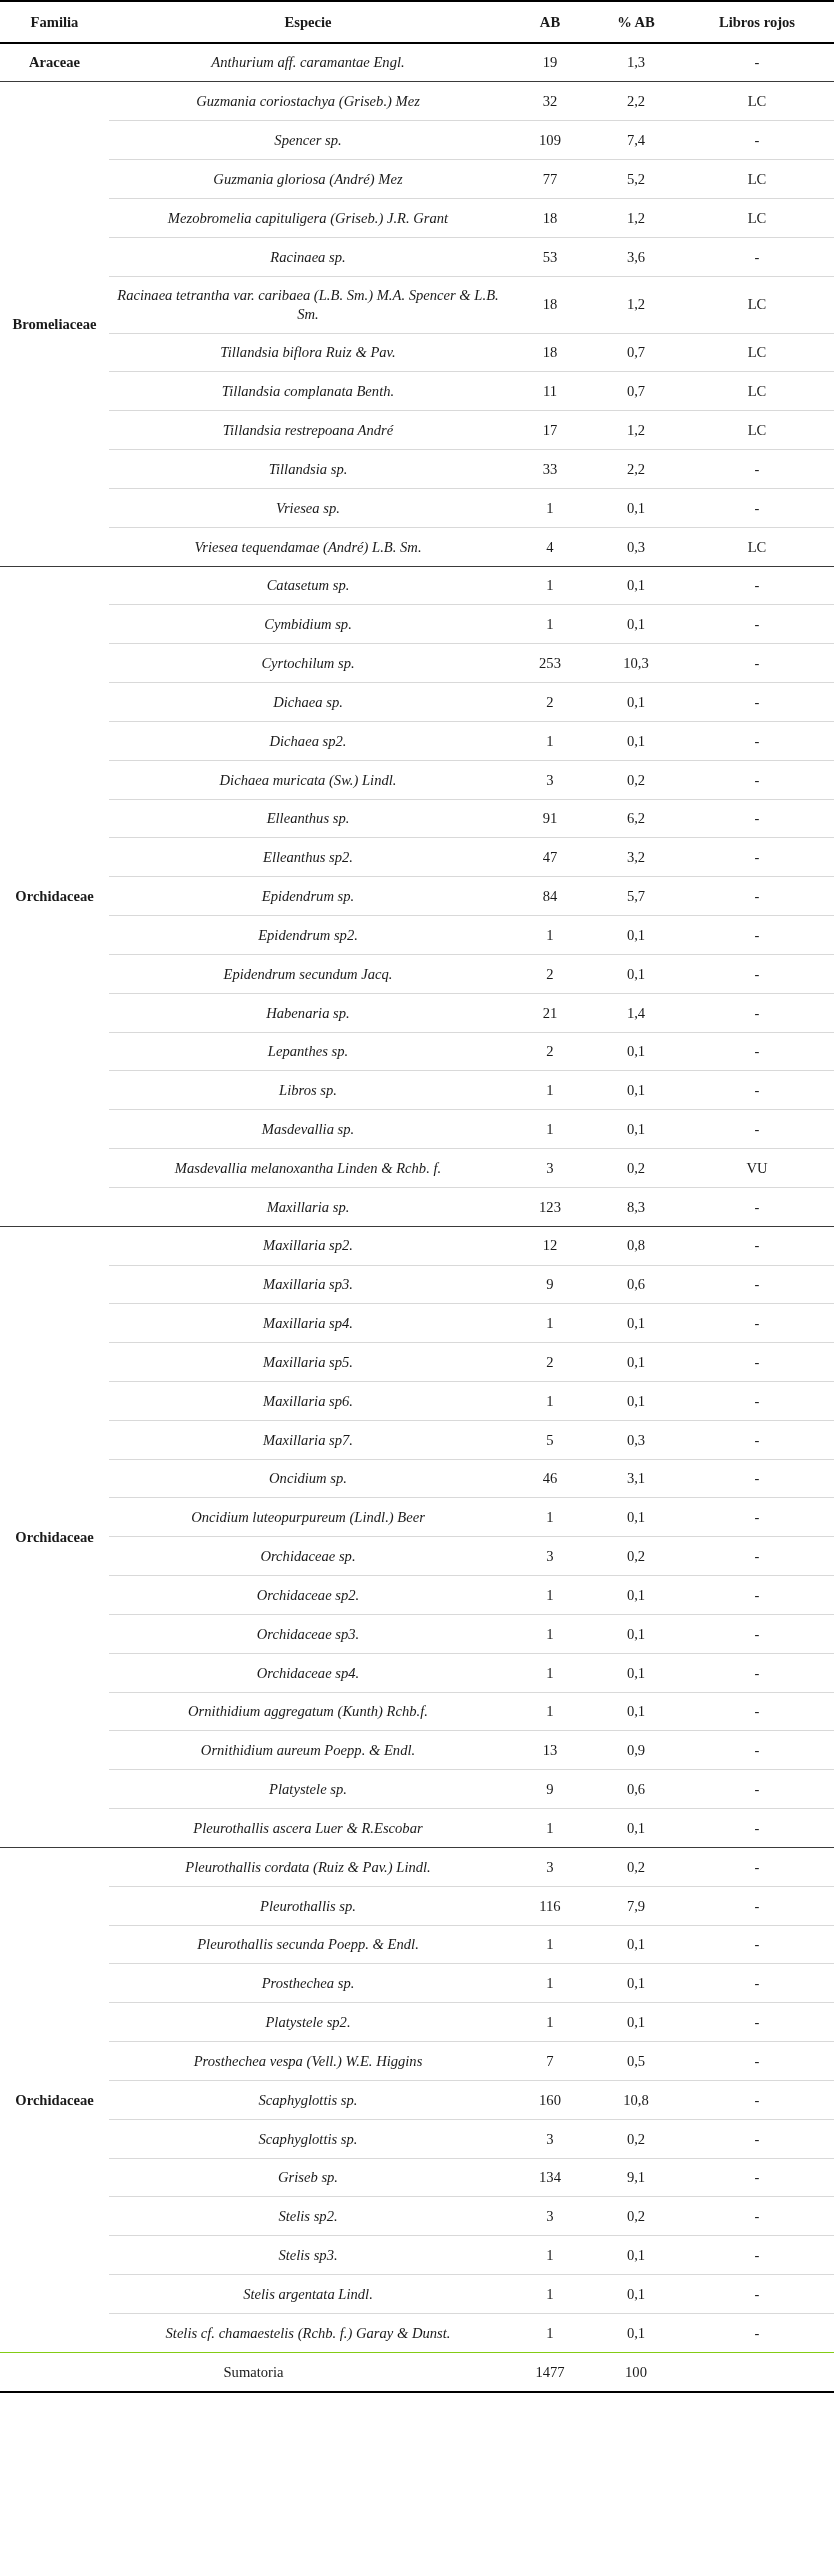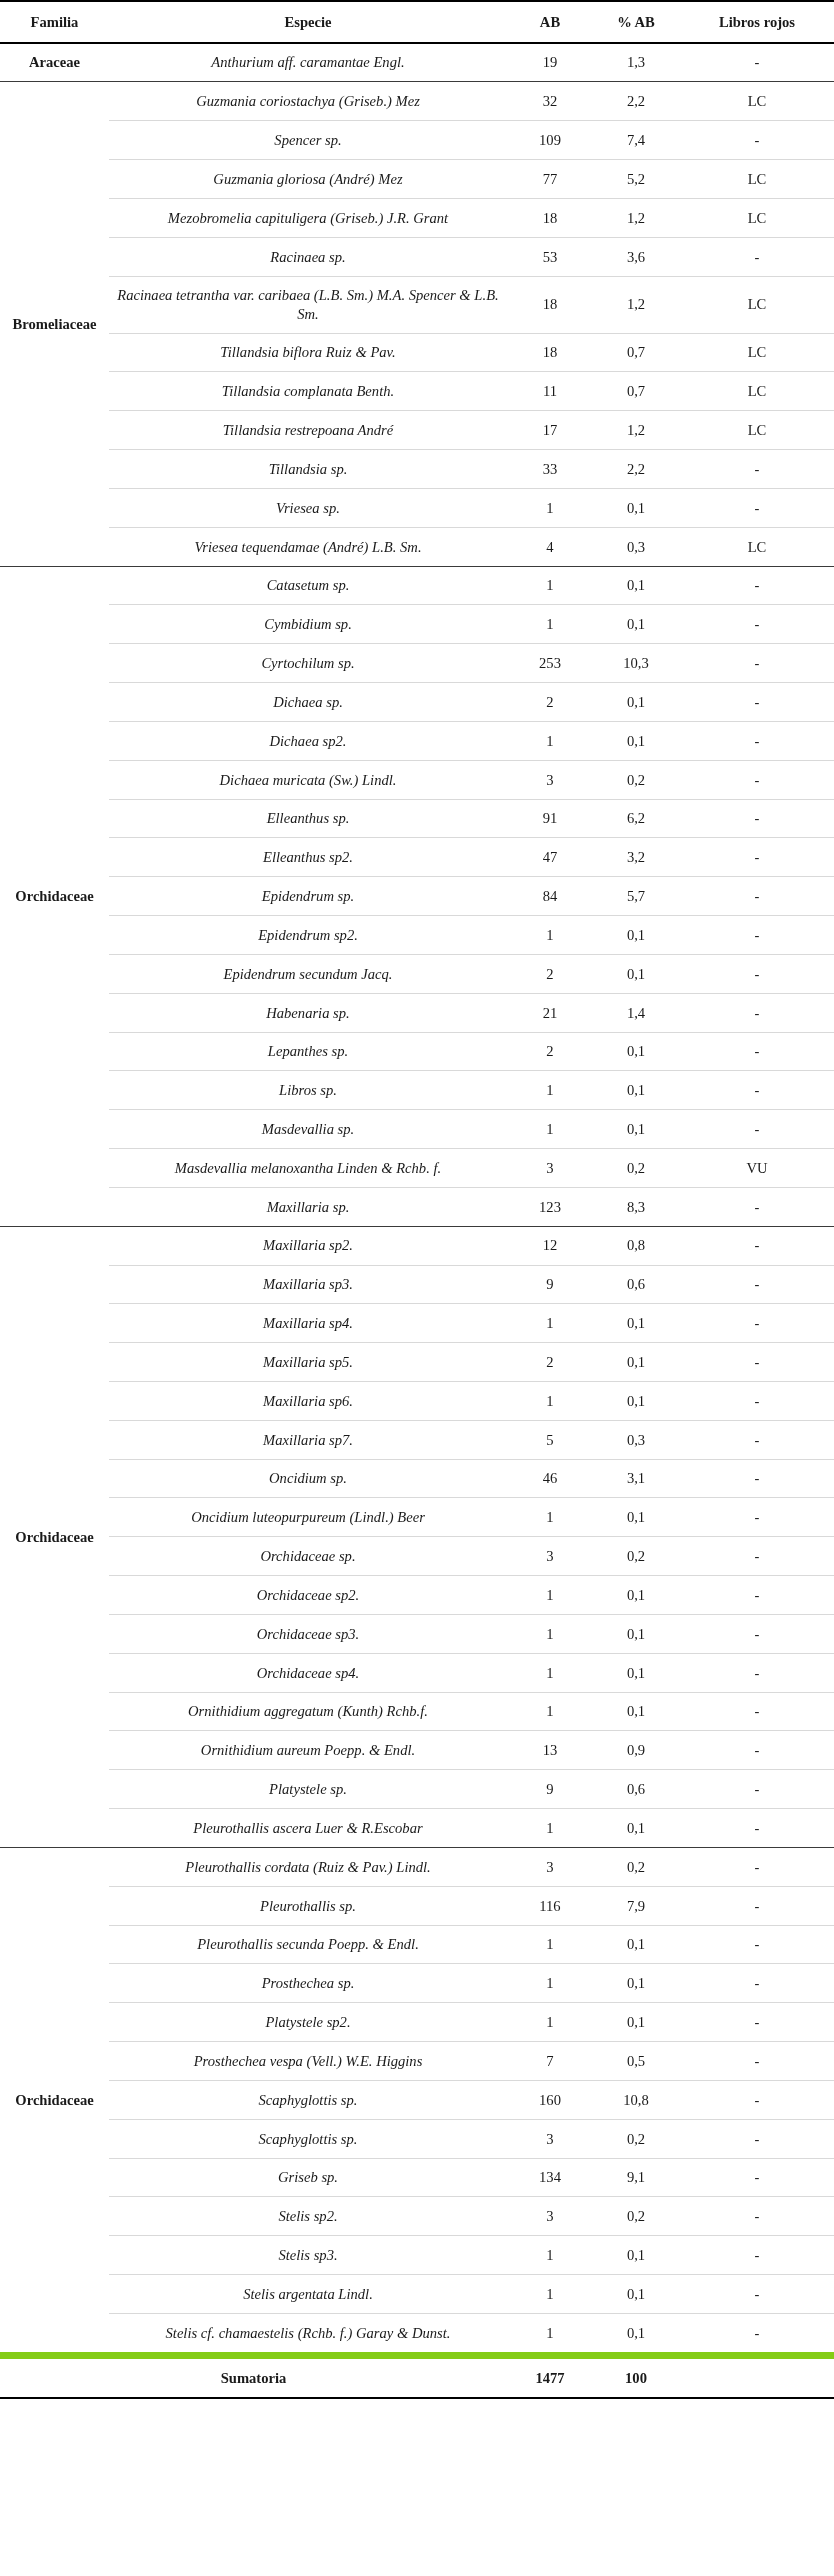--- a/index.html
+++ b/index.html
@@ -35,22 +35,22 @@
     text-align: center;
     vertical-align: middle;
     padding: 9.8px 7.8px;
     line-height: 1.25;
     border-top: 1px solid #d9d9d9;
   }
   td.especie { font-style: italic; }
   td.familia { font-weight: bold; margin-left: 26px; }
   tr.group-start td { border-top: 1px solid #3a3a3a; }
   tr.footer-row td {
-    border-top: 7px solid #84cc16;
-    font-weight: bold;
+    border-top: 1px solid #84cc16;
+    font-weight: normal;
   }
 </style>
 </head>
 <body>
 
 <table class="species-table">
   <colgroup>
     <col class="c-familia">
     <col class="c-especie">
     <col class="c-ab">

